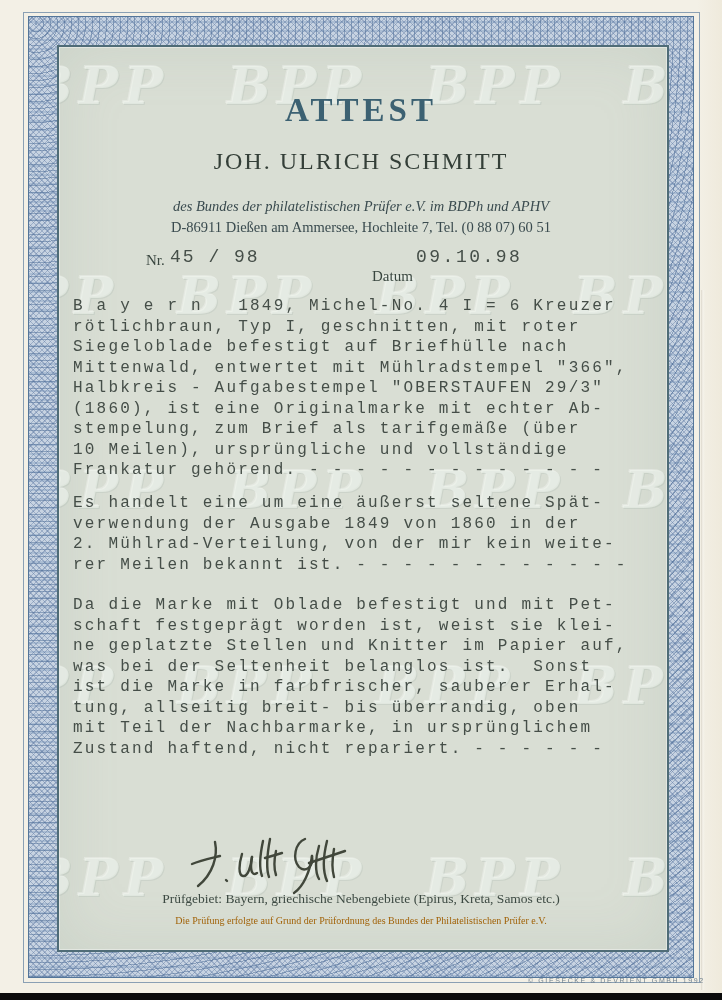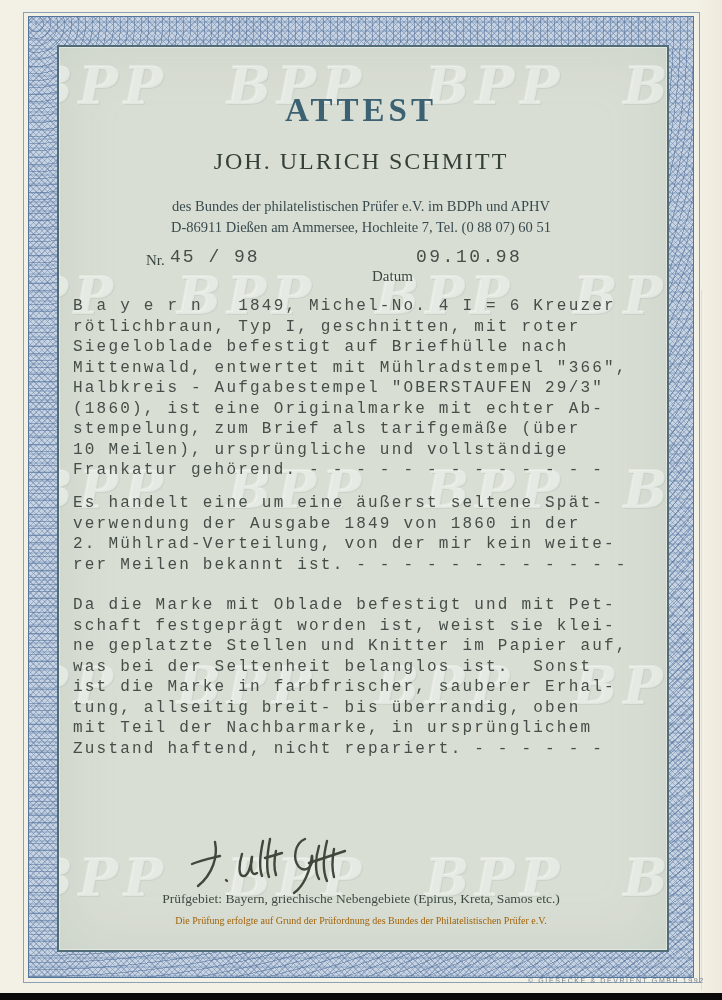--- a/index.html
+++ b/index.html
@@ -34,21 +34,21 @@
       font-family:"DejaVu Serif", serif;font-style:italic;font-weight:700;
       font-size:52px;letter-spacing:6px;word-spacing:34px;
       color:rgba(243,247,240,.55);
       text-shadow:1px 1px 0 rgba(130,150,142,.14), -1px -1px 0 rgba(255,255,255,.3);
       pointer-events:none;}
 
   .t-center{position:absolute;left:57px;width:608px;text-align:center;}
   .title{top:92px;font-size:33px;letter-spacing:4px;color:#3c6172;font-weight:600;}
   .name{top:148px;font-size:24px;letter-spacing:2px;color:#343f38;font-weight:400;}
   .role{top:179px;font-size:14px;color:#39463f;}
-  .assoc{top:198px;font-size:14.5px;color:#394a4e;}
+  .assoc{top:198px;font-size:14.5px;color:#394a4e;font-style:italic;}
   .addr{top:219px;font-size:14.5px;color:#394a4e;}
 
   .mono{font-family:"Liberation Mono", monospace;color:#454e48;}
   .nrlabel{position:absolute;left:146px;top:252px;font-size:15px;color:#39463f;}
   .nrvalue{position:absolute;left:170px;top:247px;font-size:18px;letter-spacing:2px;}
   .datelabel{position:absolute;left:372px;top:268px;font-size:15px;color:#39463f;}
   .datevalue{position:absolute;left:416px;top:247px;font-size:18px;letter-spacing:2.5px;}
 
   .para{position:absolute;left:73px;width:592px;font-size:16px;letter-spacing:2.2px;
         line-height:20.5px;white-space:pre;}

